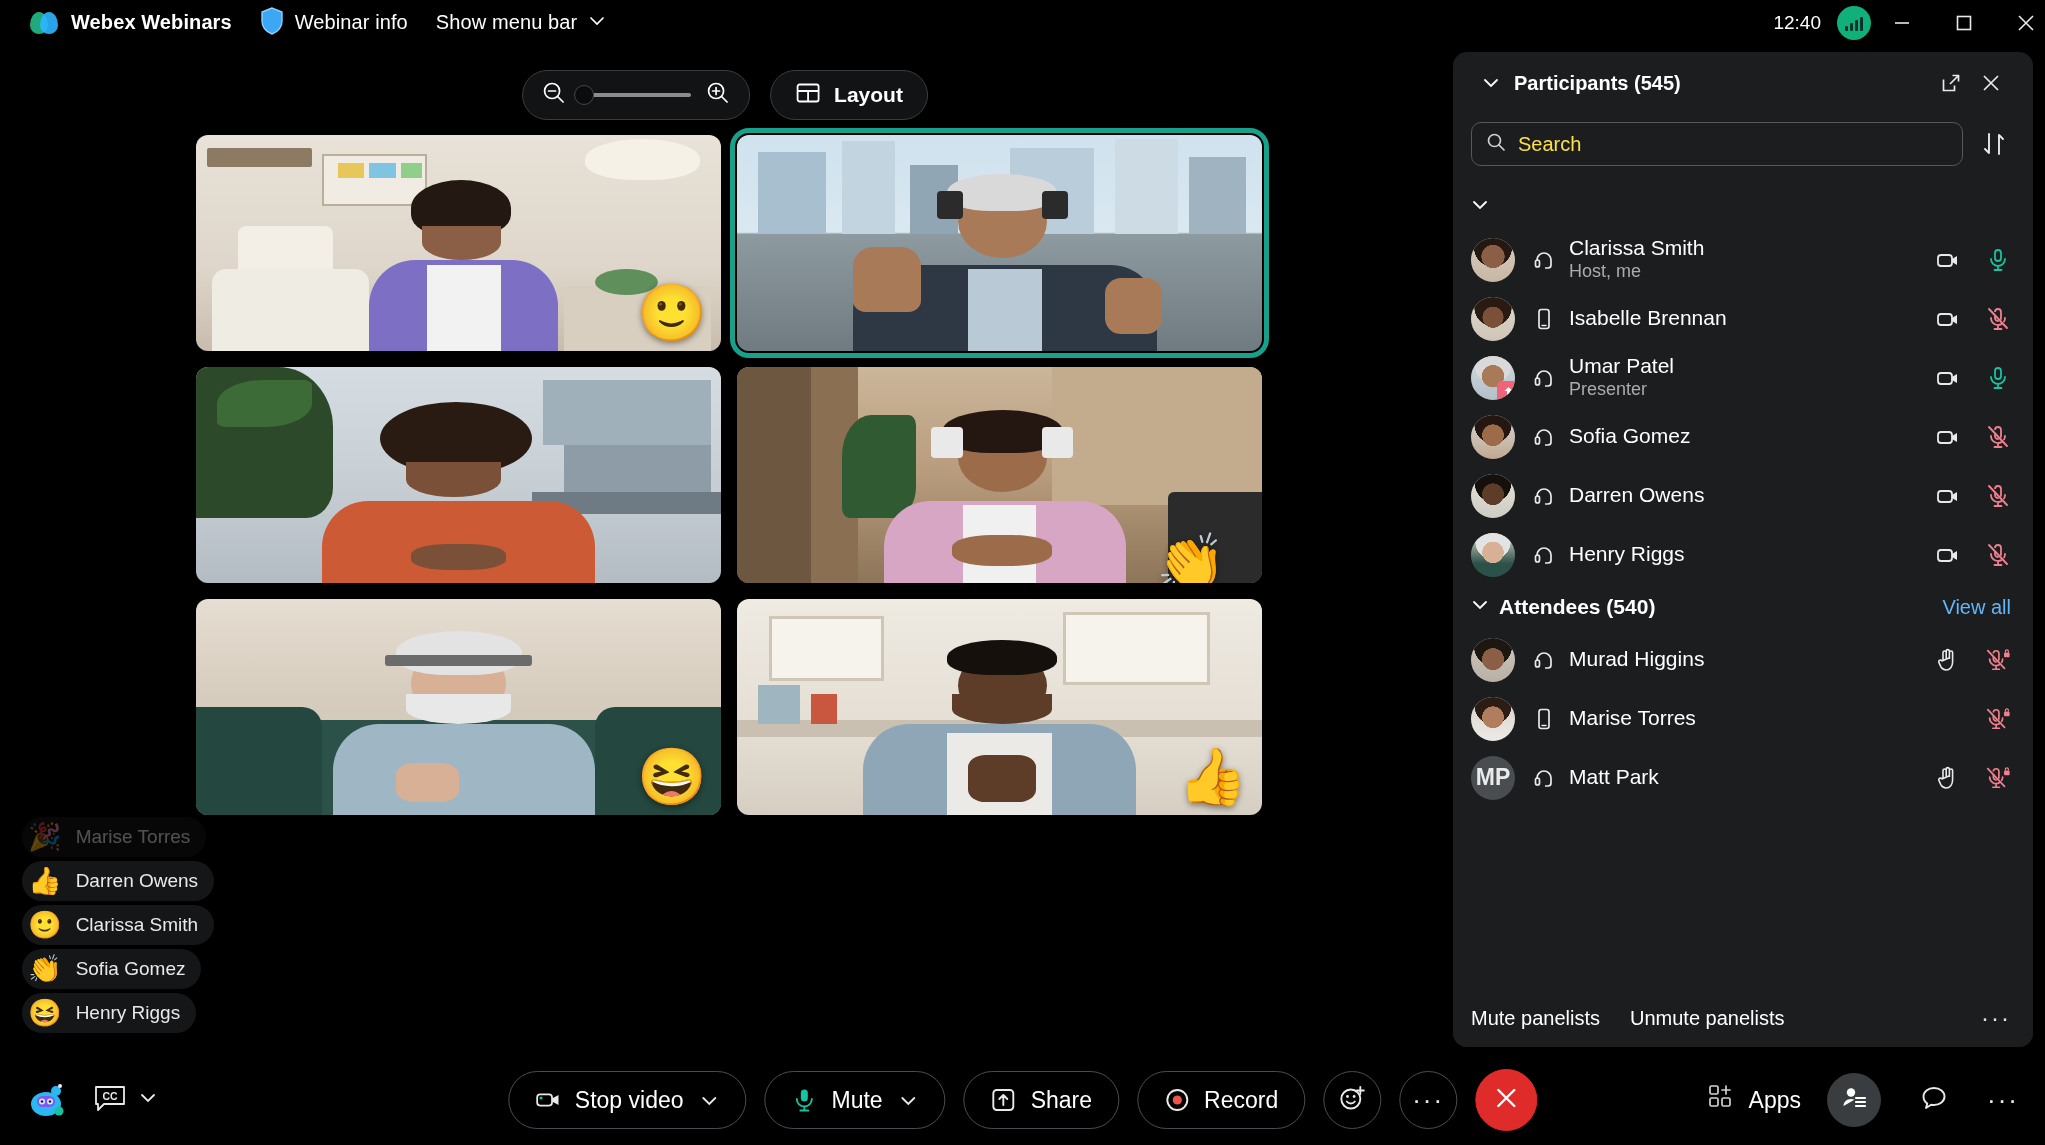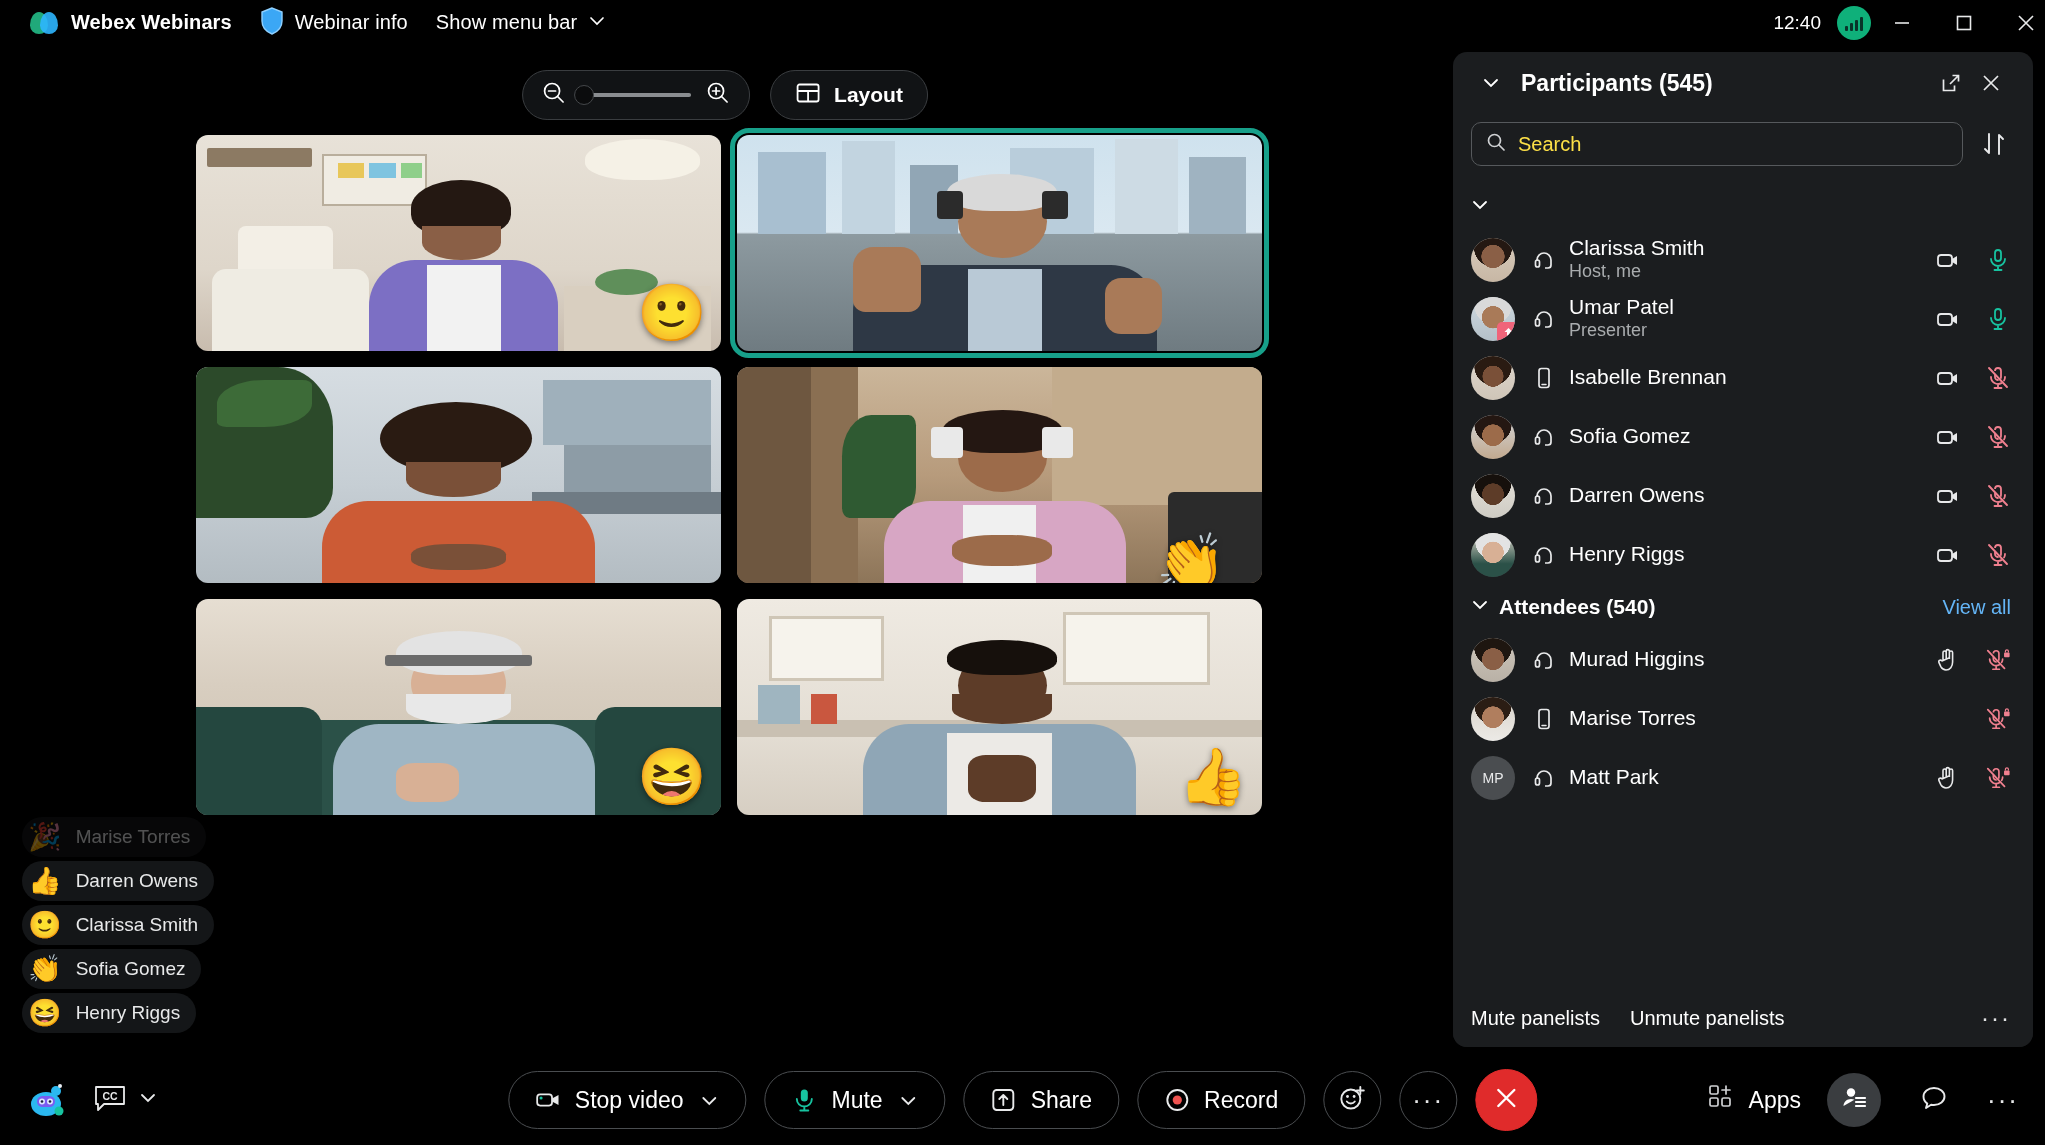--- a/index.html
+++ b/index.html
@@ -94,41 +94,41 @@
   .rtoast .rnm { font-size: 19px; color: #e8e9ea; white-space: nowrap; }
   .rtoast.fade { opacity: .35; }
 
   
   .panel {
     position: absolute; right: 12px; top: 52px; width: 580px; height: 995px;
     background: #1b1d1f; border-radius: 14px; display: flex; flex-direction: column;
     overflow: hidden;
   }
   .p-head { display: flex; align-items: center; height: 62px; padding: 0 22px 0 18px; }
-  .p-title { font-size: 23px; font-weight: 700; margin-left: 10px; flex: 1; }
+  .p-title { font-size: 20px; font-weight: 700; margin-left: 3px; flex: 1; }
   .p-head .icb { width: 40px; height: 40px; display:flex; align-items:center; justify-content:center; }
   .p-search { display: flex; align-items: center; gap: 14px; padding: 8px 22px 18px 18px; }
   .searchbox {
     flex: 1; height: 44px; border: 1px solid #56595c; border-radius: 10px;
     display: flex; align-items: center; gap: 12px; padding: 0 14px; background: #1b1d1f;
   }
   .searchbox .ph { font-size: 20px; color: #fde047; }
   .sortbtn { width: 34px; height: 40px; display:flex; align-items:center; justify-content:center; }
 
   .p-list { flex: 1; overflow: hidden; padding: 0 0 4px 0; }
   .sec-head {
     display: flex; align-items: center; height: 46px; padding: 0 22px 0 18px;
   }
   .sec-title { font-size: 21px; font-weight: 700; margin-left: 10px; flex: 1; }
   .viewall { font-size: 20px; color: #64b5f6; }
 
   .prow { display: flex; align-items: center; height: 59px; padding: 0 22px 0 18px; }
   .av { width: 44px; height: 44px; border-radius: 50%; overflow: hidden; position: relative; flex: none; background:#3a3d40; }
   .av .fc { position: absolute; inset: 0; }
-  .av.initials { display:flex; align-items:center; justify-content:center; background:#4a4d50; font-size:14px; font-weight:400; color:#e9eaeb; }
+  .av.initials { display:flex; align-items:center; justify-content:center; background:#4a4d50; font-size:23px; font-weight:700; color:#e9eaeb; }
   .av .pbadge {
     position: absolute; right: -4px; bottom: -3px; width: 22px; height: 22px;
     background: #f0647a; border-radius: 5px; display:flex; align-items:center; justify-content:center;
   }
   .dev { width: 30px; margin-left: 14px; display:flex; align-items:center; justify-content:center; flex:none; }
   .pname { flex: 1; margin-left: 10px; min-width: 0; }
   .pname .nm { font-size: 21px; color: #fff; line-height: 1.15; white-space: nowrap; overflow: hidden; text-overflow: ellipsis; }
   .pname .sub { font-size: 18px; color: #a9acae; line-height: 1.3; }
   .pacts { display: flex; align-items: center; gap: 24px; flex: none; }
   .pacts .ic { width: 26px; height: 26px; display:flex; align-items:center; justify-content:center; }
@@ -470,20 +470,52 @@
             <svg width="26" height="26" viewBox="0 0 26 26">
                 <rect x="10" y="3" width="6" height="11" rx="3" fill="none" stroke="#17c3a0" stroke-width="1.8"></rect>
                 <path d="M6 12a7 7 0 0 0 14 0M13 19v4M9.5 23h7" fill="none" stroke="#17c3a0" stroke-width="1.8" stroke-linecap="round"></path>
               </svg>
           </span>
         </span>
       </div>
 
       <div class="prow">
         <span class="av">
+          <span class="fc" style="background:linear-gradient(180deg,#ded7cd 0%,#cfc5b8 100%)"></span>
+          <span class="fc" style="background:radial-gradient(circle at 50% 46%, #7a5038 0 32%, transparent 33%), radial-gradient(circle at 50% 24%, #2a1b12 0 46%, transparent 47%)"></span>
+        </span>
+        <span class="dev">
+          <svg width="22" height="24" viewBox="0 0 22 24">
+              <rect x="6" y="2.5" width="10" height="19" rx="2.4" fill="none" stroke="#e8e9ea" stroke-width="1.7"></rect>
+              <path d="M9 18.5h4" stroke="#e8e9ea" stroke-width="1.5" stroke-linecap="round"></path>
+            </svg>
+        </span>
+        <span class="pname">
+          <span class="nm" style="display:block">Isabelle Brennan</span>
+        </span>
+        <span class="pacts">
+          <span class="ic">
+            <svg width="26" height="26" viewBox="0 0 26 26">
+                <rect x="3" y="8" width="14" height="11" rx="3" fill="none" stroke="#e8e9ea" stroke-width="1.8"></rect>
+                <path d="M17 12l5-3v9l-5-3z" fill="#e8e9ea"></path>
+              </svg>
+          </span>
+          <span class="ic">
+            <svg width="26" height="26" viewBox="0 0 26 26">
+                <path d="M10 6a3 3 0 0 1 6 0v6a3 3 0 0 1-.6 1.8" fill="none" stroke="#f0808f" stroke-width="1.8"></path>
+                <path d="M10 9.5V12a3 3 0 0 0 3.6 2.95" fill="none" stroke="#f0808f" stroke-width="1.8"></path>
+                <path d="M6 12a7 7 0 0 0 10.4 6.1M20 12a7 7 0 0 1-1 3.6M13 19v4M9.5 23h7" fill="none" stroke="#f0808f" stroke-width="1.8" stroke-linecap="round"></path>
+                <path d="M4 3l18 19" stroke="#f0808f" stroke-width="1.9" stroke-linecap="round"></path>
+              </svg>
+          </span>
+        </span>
+      </div>
+
+      <div class="prow">
+        <span class="av">
           <span class="fc" style="background:linear-gradient(180deg,#cfd9e0 0%,#b4c0c8 100%)"></span>
           <span class="fc" style="background:radial-gradient(circle at 50% 46%, #a97a58 0 34%, transparent 35%), radial-gradient(circle at 50% 20%, #d9d9d9 0 44%, transparent 45%)"></span>
           <span class="pbadge">
             <svg width="13" height="13" viewBox="0 0 13 13">
                 <path d="M6.5 2l4 4h-2.5v5h-3V6H2.5z" fill="#fff"></path>
               </svg>
           </span>
         </span>
         <span class="dev">
           <svg width="24" height="24" viewBox="0 0 24 24">
@@ -500,52 +532,20 @@
           <span class="ic">
             <svg width="26" height="26" viewBox="0 0 26 26">
                 <rect x="3" y="8" width="14" height="11" rx="3" fill="none" stroke="#e8e9ea" stroke-width="1.8"></rect>
                 <path d="M17 12l5-3v9l-5-3z" fill="#e8e9ea"></path>
               </svg>
           </span>
           <span class="ic">
             <svg width="26" height="26" viewBox="0 0 26 26">
                 <rect x="10" y="3" width="6" height="11" rx="3" fill="none" stroke="#17c3a0" stroke-width="1.8"></rect>
                 <path d="M6 12a7 7 0 0 0 14 0M13 19v4M9.5 23h7" fill="none" stroke="#17c3a0" stroke-width="1.8" stroke-linecap="round"></path>
-              </svg>
-          </span>
-        </span>
-      </div>
-
-      <div class="prow">
-        <span class="av">
-          <span class="fc" style="background:linear-gradient(180deg,#ded7cd 0%,#cfc5b8 100%)"></span>
-          <span class="fc" style="background:radial-gradient(circle at 50% 46%, #7a5038 0 32%, transparent 33%), radial-gradient(circle at 50% 24%, #2a1b12 0 46%, transparent 47%)"></span>
-        </span>
-        <span class="dev">
-          <svg width="22" height="24" viewBox="0 0 22 24">
-              <rect x="6" y="2.5" width="10" height="19" rx="2.4" fill="none" stroke="#e8e9ea" stroke-width="1.7"></rect>
-              <path d="M9 18.5h4" stroke="#e8e9ea" stroke-width="1.5" stroke-linecap="round"></path>
-            </svg>
-        </span>
-        <span class="pname">
-          <span class="nm" style="display:block">Isabelle Brennan</span>
-        </span>
-        <span class="pacts">
-          <span class="ic">
-            <svg width="26" height="26" viewBox="0 0 26 26">
-                <rect x="3" y="8" width="14" height="11" rx="3" fill="none" stroke="#e8e9ea" stroke-width="1.8"></rect>
-                <path d="M17 12l5-3v9l-5-3z" fill="#e8e9ea"></path>
-              </svg>
-          </span>
-          <span class="ic">
-            <svg width="26" height="26" viewBox="0 0 26 26">
-                <path d="M10 6a3 3 0 0 1 6 0v6a3 3 0 0 1-.6 1.8" fill="none" stroke="#f0808f" stroke-width="1.8"></path>
-                <path d="M10 9.5V12a3 3 0 0 0 3.6 2.95" fill="none" stroke="#f0808f" stroke-width="1.8"></path>
-                <path d="M6 12a7 7 0 0 0 10.4 6.1M20 12a7 7 0 0 1-1 3.6M13 19v4M9.5 23h7" fill="none" stroke="#f0808f" stroke-width="1.8" stroke-linecap="round"></path>
-                <path d="M4 3l18 19" stroke="#f0808f" stroke-width="1.9" stroke-linecap="round"></path>
               </svg>
           </span>
         </span>
       </div>
 
       <div class="prow">
         <span class="av">
           <span class="fc" style="background:linear-gradient(180deg,#d3d7da 0%,#c2a98f 100%)"></span>
           <span class="fc" style="background:radial-gradient(circle at 50% 46%, #9c6b4a 0 33%, transparent 34%), radial-gradient(circle at 50% 22%, #241712 0 45%, transparent 46%)"></span>
         </span>

